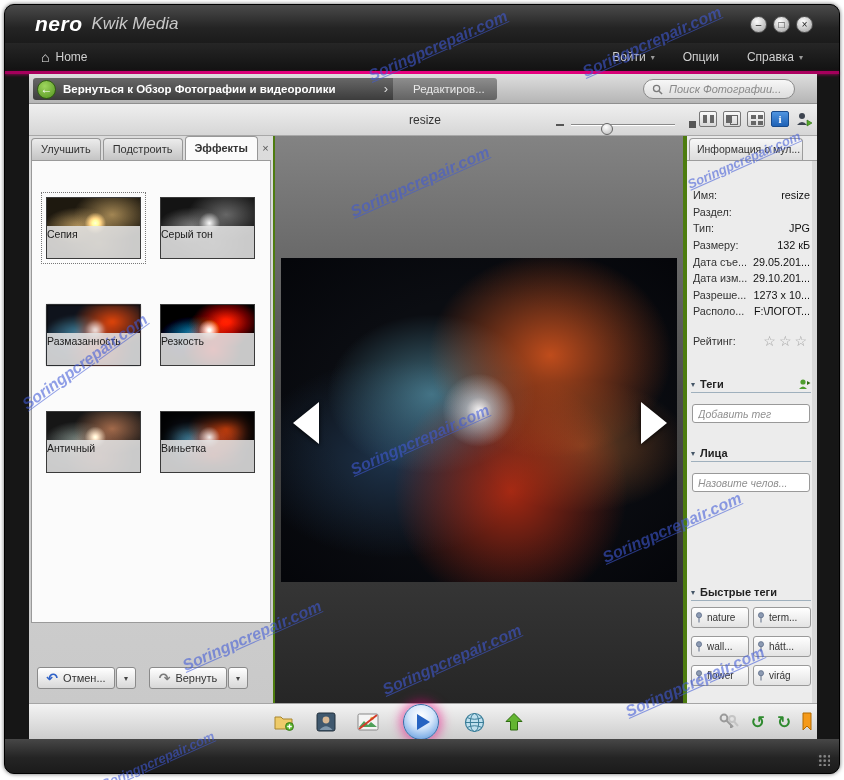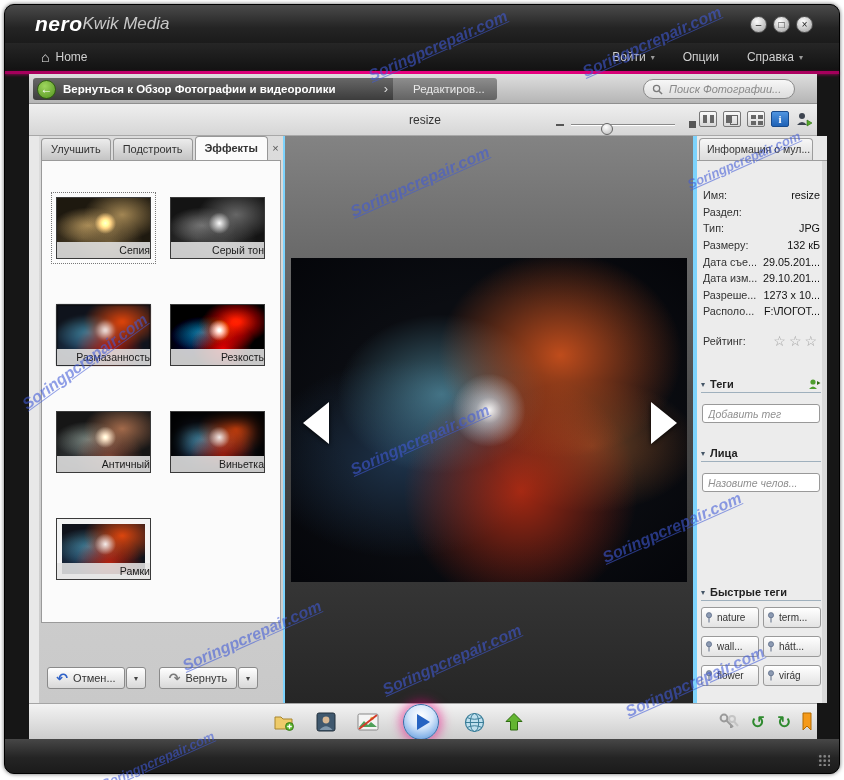--- a/index.html
+++ b/index.html
@@ -4,21 +4,21 @@
 <style>
   html,body{margin:0;padding:0;width:844px;height:780px;background:#fff;overflow:hidden;
     font-family:"Liberation Sans","DejaVu Sans",sans-serif;-webkit-font-smoothing:antialiased;}
   *{box-sizing:border-box;}
   .window{position:absolute;left:4px;top:4px;width:836px;height:770px;background:#161616;
     border-radius:10px;border:1px solid #000;box-shadow:0 0 4px rgba(0,0,0,.6);}
   
   .titlebar{position:absolute;left:0;top:0;right:0;height:38px;border-radius:9px 9px 0 0;
     background:linear-gradient(#4a4a4a,#242424 60%,#1b1b1b);display:flex;align-items:center;padding:0 12px 0 30px;font-style:italic;}
   .brand{color:#fff;font-weight:bold;font-size:21px;letter-spacing:.5px;}
-  .apptitle{color:#c8c8c8;font-size:17px;text-align:center;}
+  .apptitle{color:#c8c8c8;font-size:17px;margin-left:9px;text-align:center;}
   .winbtns{margin-left:auto;display:flex;gap:6px;padding-right:14px;}
   .winbtn{width:17px;height:17px;border-radius:50%;background:radial-gradient(circle at 40% 30%,#fdfdfd,#9e9e9e);
     border:1px solid #555;color:#222;font-size:10px;line-height:15px;text-align:center;cursor:default;}
   
   .menubar{position:absolute;left:0;top:38px;right:0;height:28px;background:linear-gradient(#262626,#121212);
     display:flex;align-items:center;color:#d0d0d0;font-size:12px;padding:0 36px;}
   .home{display:flex;align-items:center;gap:6px;}
   .home-icon{font-size:14px;color:#e8e8e8;}
   .menu-right{margin-left:auto;display:flex;gap:28px;align-items:center;}
   .menu-item{display:flex;align-items:center;gap:5px;}
@@ -55,21 +55,21 @@
   .vicon{width:18px;height:16px;border:1px solid #777;border-radius:2px;background:linear-gradient(#fafafa,#d7d7d7);position:relative;}
   .vicon.v-cols::before{content:"";position:absolute;left:3px;top:3px;width:4px;height:8px;background:#666;}
   .vicon.v-cols::after{content:"";position:absolute;left:10px;top:3px;width:4px;height:8px;background:#666;}
   .vicon.v-split::before{content:"";position:absolute;left:2px;top:3px;width:6px;height:8px;background:#666;}
   .vicon.v-split::after{content:"";position:absolute;right:2px;top:3px;width:6px;height:8px;border:1px solid #666;}
   .vicon.v-grid::before{content:"";position:absolute;left:3px;top:3px;width:5px;height:4px;background:#666;box-shadow:7px 0 #666,0 6px #666,7px 6px #666;}
   .vicon.v-info{background:linear-gradient(#4f94e0,#1f62b6);border-color:#174a8c;color:#fff;font-size:11px;font-weight:bold;
     text-align:center;line-height:14px;font-family:"Liberation Serif","DejaVu Serif",serif;}
   .vicon.v-person{border:none;background:transparent;}
   
-  .content{position:absolute;left:10px;top:62px;right:0;height:567px;background:#7dd3fc;}
+  .content{position:absolute;left:0;top:62px;right:0;height:567px;background:#4d7c0f;}
   
   .leftpanel{position:absolute;left:0;top:0;width:244px;height:567px;background:linear-gradient(#dcdcdc,#c9c9c9);}
   .tabs{position:absolute;left:2px;top:0;right:2px;height:24px;display:flex;align-items:flex-end;gap:2px;}
   .tab{height:22px;padding:0 9px;font-size:11px;color:#333;line-height:21px;background:linear-gradient(#ececec,#c4c4c4);
     border:1px solid #979797;border-bottom:none;border-radius:4px 4px 0 0;}
   .tab.active{background:#fbfbfb;height:24px;line-height:23px;font-weight:bold;position:relative;z-index:2;}
   .tabclose{margin-left:auto;width:16px;height:16px;margin-bottom:3px;font-size:11px;color:#555;text-align:center;line-height:15px;}
   .effectsbox{position:absolute;left:2px;top:24px;width:240px;height:463px;background:#fbfbfb;border:1px solid #9a9a9a;
     display:grid;grid-template-columns:95px 95px;grid-auto-rows:62px;column-gap:19px;row-gap:45px;padding:36px 0 0 14px;}
   .cell{position:relative;width:95px;height:62px;border:1px solid #3a3a3a;background:#000;}
@@ -81,22 +81,22 @@
       radial-gradient(ellipse at 34% 46%,rgba(104,182,208,.6),transparent 40%),
       radial-gradient(ellipse at 28% 66%,rgba(46,84,120,.55),transparent 42%),#10131a;}
   .f-sepia .art{filter:sepia(1) saturate(1.7) brightness(1.08);}
   .f-gray .art{filter:grayscale(1) brightness(1.05);}
   .f-blur .art{filter:blur(1.2px) saturate(1.25);}
   .f-sharp .art{filter:contrast(1.45) saturate(1.4);}
   .f-glow .art{filter:brightness(1.3) saturate(1.35);}
   .f-antique .art{filter:sepia(.55) saturate(.85) brightness(1.02);}
   .f-vignette .art{box-shadow:inset 0 0 16px 10px rgba(0,0,0,.95);filter:saturate(1.2);}
   .f-frames .art{box-shadow:inset 0 0 0 5px rgba(255,255,255,.95);filter:saturate(1.2);}
-  .lbl{position:absolute;left:0;right:0;bottom:0;height:16px;background:rgba(228,228,228,.88);color:#1a1a1a;
-    font-size:10.5px;text-align:right;line-height:16px;white-space:nowrap;overflow:hidden;z-index:2;}
+  .lbl{position:absolute;left:0;right:0;bottom:0;height:32px;background:rgba(228,228,228,.88);color:#1a1a1a;
+    font-size:10.5px;text-align:left;line-height:16px;white-space:nowrap;overflow:hidden;z-index:2;}
   .btn{background:linear-gradient(#fff,#d8d8d8);border:1px solid #8a8a8a;border-radius:3px;font-size:11px;color:#333;
     display:flex;align-items:center;justify-content:center;gap:5px;}
   .revertbtn{position:absolute;left:8px;top:499px;width:226px;height:22px;}
   .g-undo{position:absolute;left:8px;top:531px;width:78px;height:22px;}
   .g-undo-d{position:absolute;left:87px;top:531px;width:20px;height:22px;}
   .g-redo{position:absolute;left:120px;top:531px;width:78px;height:22px;}
   .g-redo-d{position:absolute;left:199px;top:531px;width:20px;height:22px;}
   .undo-glyph{color:#2f62c8;font-size:14px;font-weight:bold;}
   .redo-glyph{color:#7a7a7a;font-size:14px;font-weight:bold;}
   .dcaret{font-size:8px;color:#444;}
@@ -263,24 +263,20 @@
             <div class="lbl">Резкость</div>
           </div>
           <div class="cell f-antique">
             <div class="art"></div>
             <div class="lbl">Античный</div>
           </div>
           <div class="cell f-vignette">
             <div class="art"></div>
             <div class="lbl">Виньетка</div>
           </div>
-          <div class="cell f-frames">
-            <div class="art"></div>
-            <div class="lbl">Рамки</div>
-          </div>
         </div>
         <div class="btn g-undo">
           <span class="undo-glyph">↶</span>
           <span>Отмен...</span>
         </div>
         <div class="btn g-undo-d">
           <span class="dcaret">▾</span>
         </div>
         <div class="btn g-redo">
           <span class="redo-glyph">↷</span>

